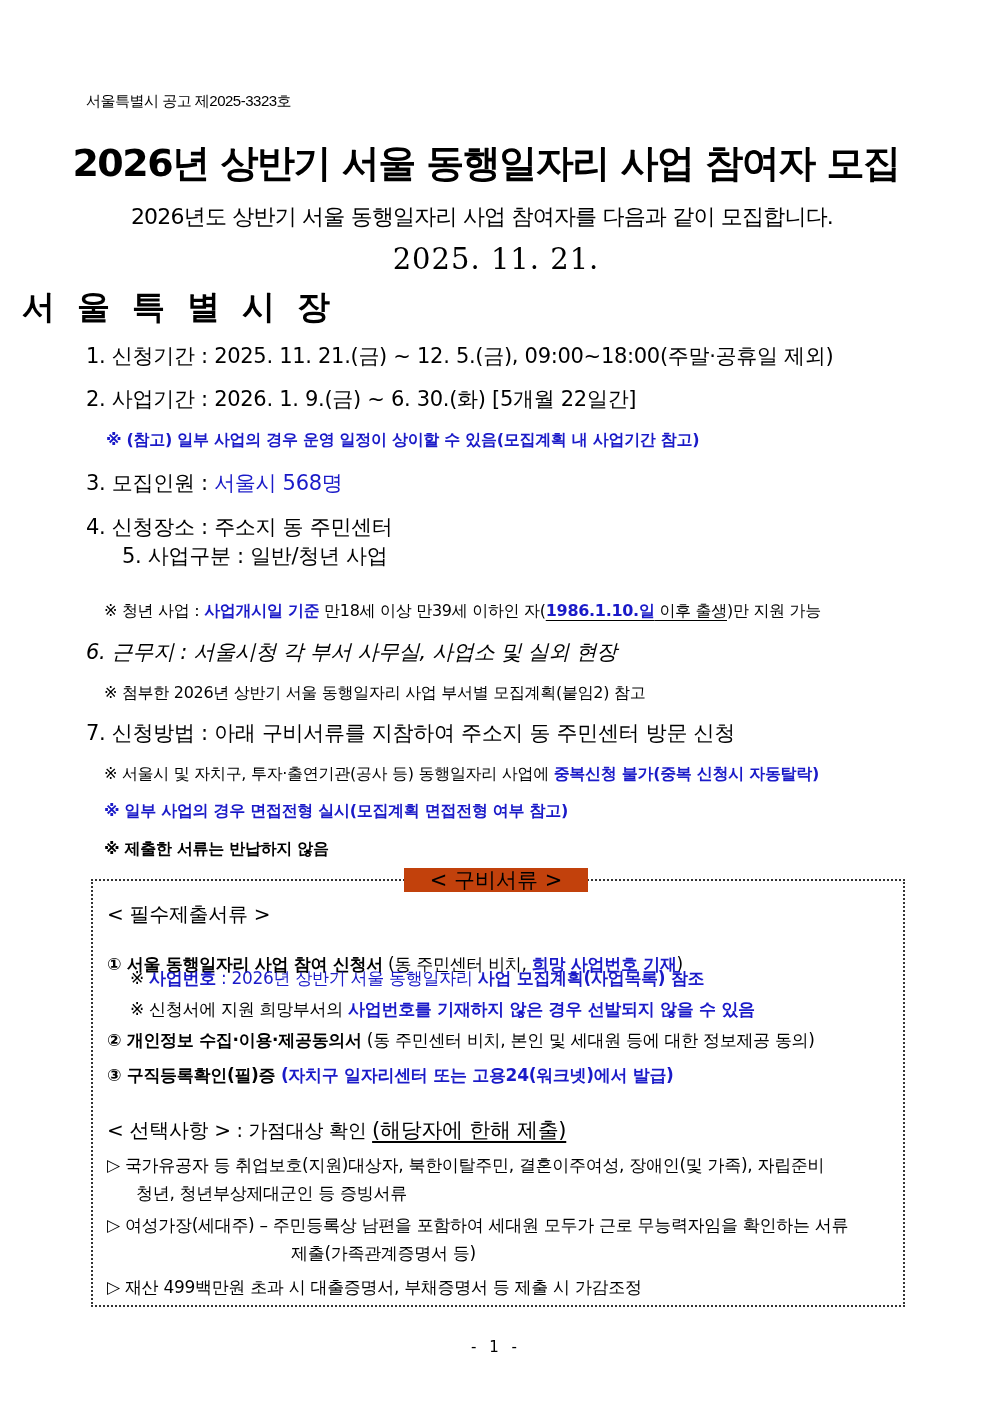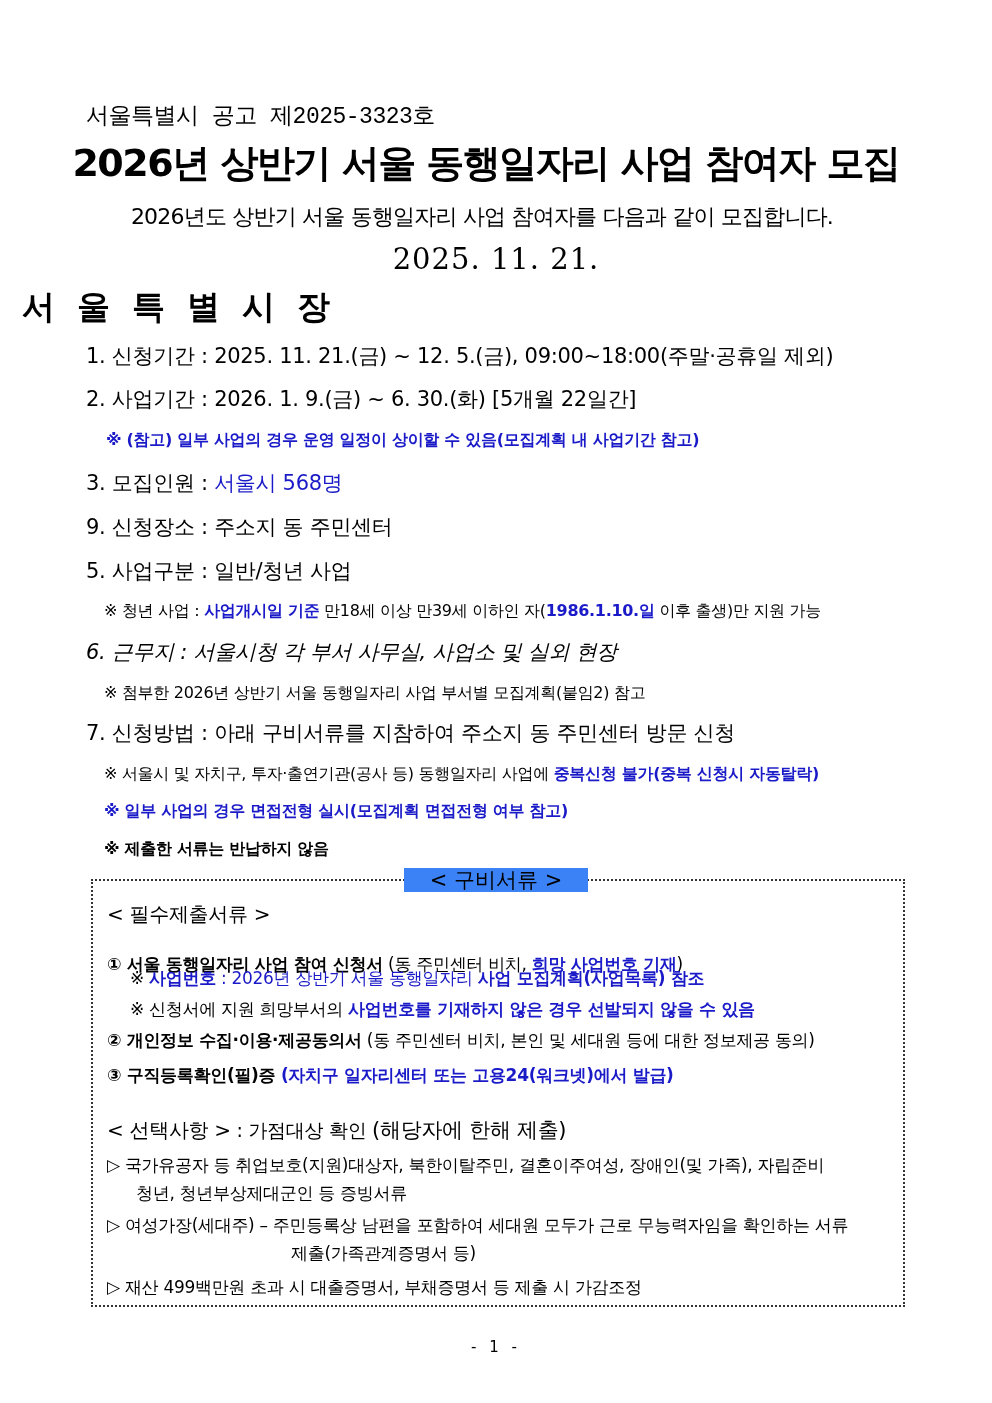--- a/index.html
+++ b/index.html
@@ -1,33 +1,33 @@
 <!DOCTYPE html>
 <html><head>
 <meta charset="utf-8">
 <style>
   html, body { margin: 0; padding: 0; background: #ffffff; }
   body { width: 992px; height: 1403px; position: relative; overflow: hidden;
          font-family: "DejaVu Sans", "Liberation Sans", sans-serif; color: #000; }
   .abs { position: absolute; white-space: nowrap; }
   .blue { color: #1a1ac8; }
   .bold { font-weight: bold; }
-  .notice-no { left: 86px; top: 100px; font-size: 23px; font-family: Liberation Mono, monospace; letter-spacing: -0.5px; }
+  .notice-no { left: 86px; top: 92px; font-size: 15px; font-family: Liberation Sans, sans-serif; letter-spacing: -0.5px; }
   .main-title { left: 0; width: 972px; top: 138px; text-align: center; font-size: 38px; font-weight: bold; letter-spacing: -1.5px; }
   .sub-title { left: 0; width: 964px; top: 202px; text-align: center; font-size: 22px; letter-spacing: -0.8px; }
   .date { left: 0; width: 992px; top: 242px; text-align: center; font-size: 29px; font-family: "DejaVu Serif", "Liberation Serif", serif; letter-spacing: 1px; }
   .mayor { left: 0; width: 827px; top: 285px; text-align: left; font-size: 33px; font-weight: bold; letter-spacing: 22px; padding-left: 22px; box-sizing: border-box; }
   .item { left: 86px; font-size: 21px; letter-spacing: -0.3px; }
   .note { font-size: 16px; letter-spacing: -0.3px; }
   .note-lg { font-size: 16px; letter-spacing: -0.3px; }
-  .u { text-underline-offset: 4px; }
+  .u { text-decoration: underline; text-underline-offset: 4px; }
   .box { position: absolute; left: 91px; top: 879px; width: 814px; height: 428px;
          border: 2px dotted #333; box-sizing: border-box; }
   .box-title { left: 0; width: 992px; top: 866px; text-align: center; font-size: 21px; }
-  .box-title span { background: #3b82f6; padding: 0 26px; margin-top: 8px; }
+  .box-title span { background: #c2410c; padding: 0 26px; margin-top: 8px; }
   .b-h { font-size: 20px; letter-spacing: -0.3px; }
   .b-t { font-size: 17px; letter-spacing: -0.3px; }
   .footer { left: 0; width: 992px; top: 1338px; text-align: center; font-size: 15px; letter-spacing: 4px; }
 </style>
 </head>
 <body>
 
 <div class="abs notice-no">서울특별시 공고 제2025-3323호</div>
 <div class="abs main-title">2026년 상반기 서울 동행일자리 사업 참여자 모집</div>
 <div class="abs sub-title">2026년도 상반기 서울 동행일자리 사업 참여자를 다음과 같이 모집합니다.</div>
@@ -41,24 +41,24 @@
 <div class="abs item" style="top:385px;">
   <span>2. 사업기간 : </span><span>2026. 1. 9.(금) ~ 6. 30.(화) [5개월 22일간]</span>
 </div>
 <div class="abs note-lg blue bold" style="left:106px; top:430px;">※ (참고) 일부 사업의 경우 운영 일정이 상이할 수 있음(모집계획 내 사업기간 참고)</div>
 
 <div class="abs item" style="top:469px;">
   <span>3. 모집인원 : </span><span class="blue">서울시 568명</span>
 </div>
 
 <div class="abs item" style="top:513px;">
-  <span>9. 신청장소 : </span><span>주소지 동 주민센터</span>
+  <span>4. 신청장소 : </span><span>주소지 동 주민센터</span>
 </div>
 
-<div class="abs item" style="top:557px;">
+<div class="abs item" style="top:542px;margin-left:36px;">
   <span>5. 사업구분 : </span><span>일반/청년 사업</span>
 </div>
 <div class="abs note" style="left:104px; top:601px;">
   <span>※ 청년 사업 : </span><span class="blue bold">사업개시일 기준</span><span> 만18세 이상 만39세 이하인 자(</span><span class="u"><span class="blue bold">1986.1.10.일</span><span> 이후 출생</span></span><span>)만 지원 가능</span>
 </div>
 
 <div class="abs item" style="top:638px;font-style:italic;">
   <span>6. 근무지 : </span><span>서울시청 각 부서 사무실, 사업소 및 실외 현장</span>
 </div>
 <div class="abs note" style="left:104px; top:683px;">※ 첨부한 2026년 상반기 서울 동행일자리 사업 부서별 모집계획(붙임2) 참고</div>

